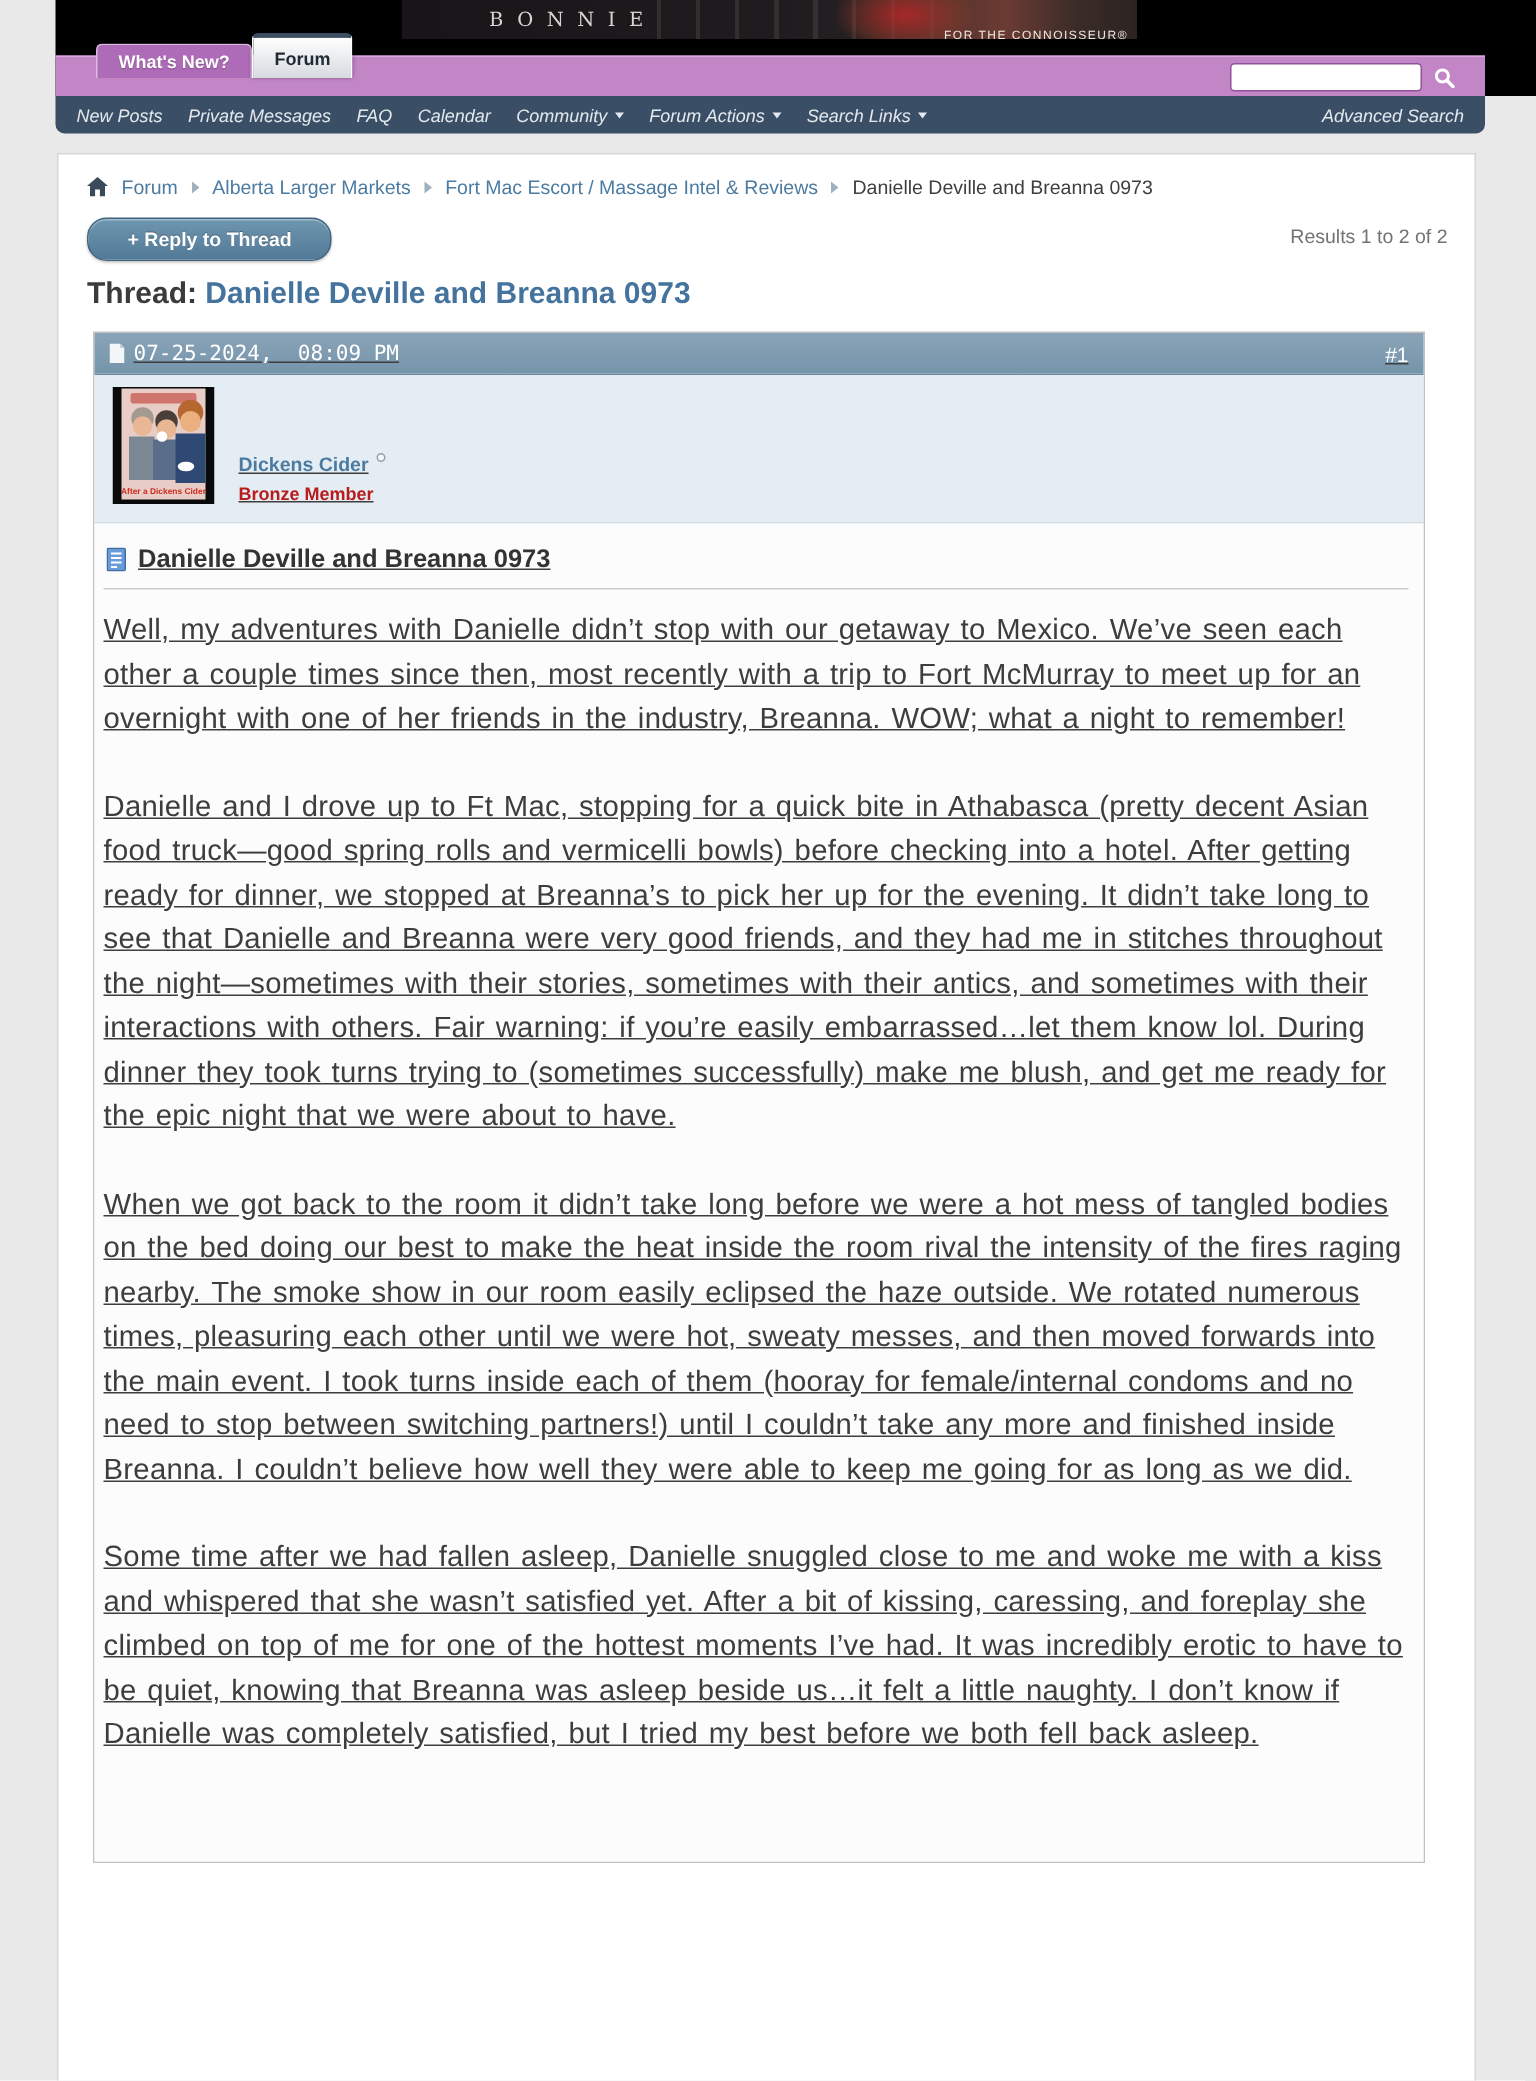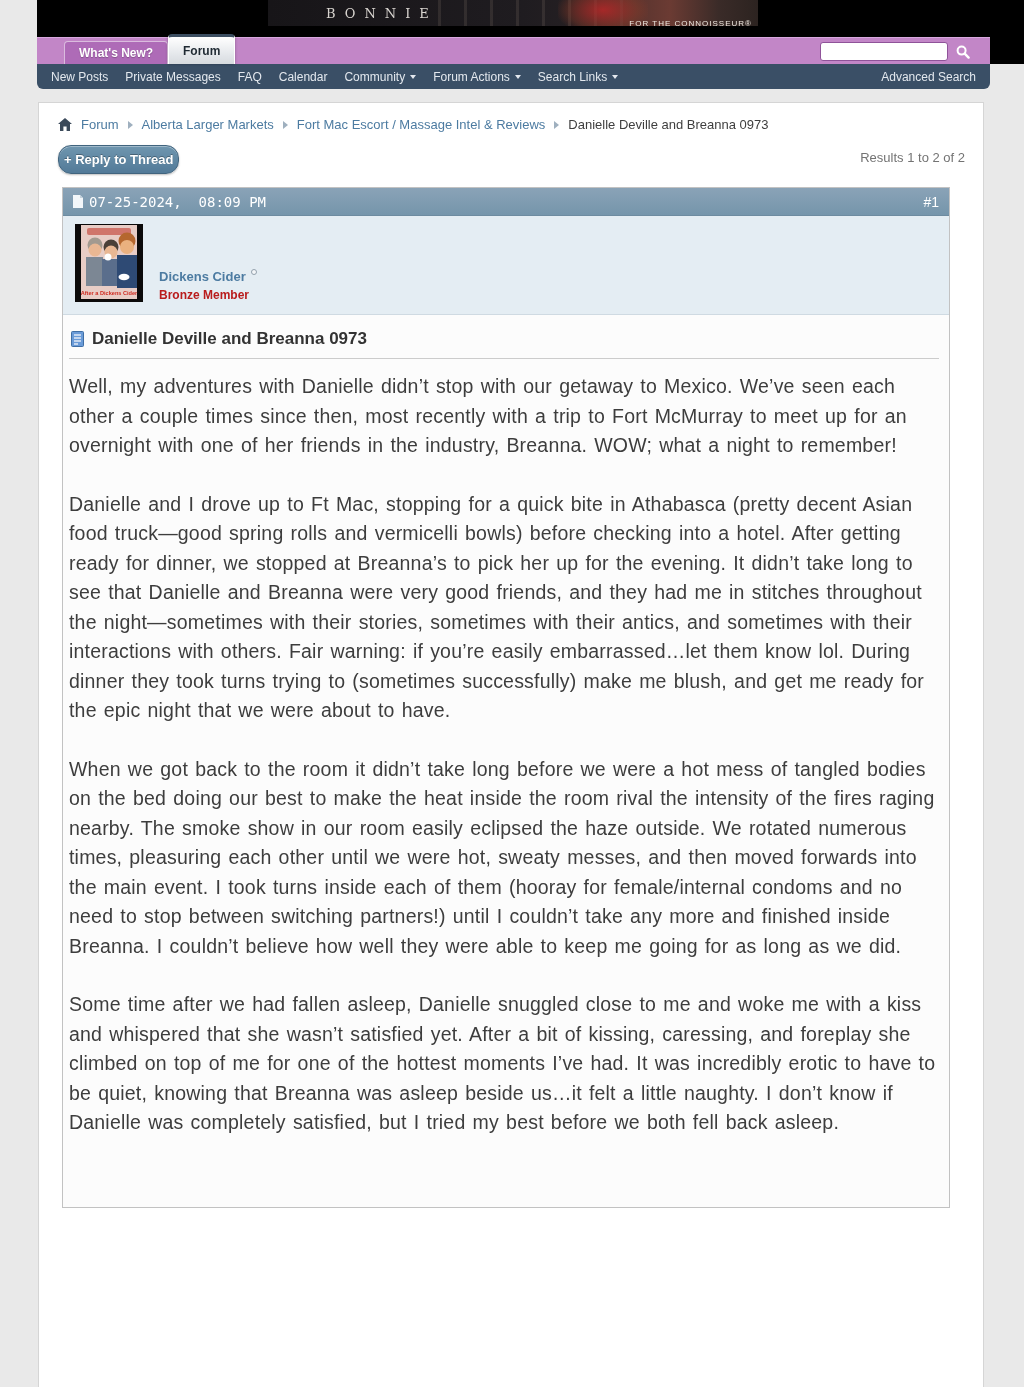--- a/index.html
+++ b/index.html
@@ -33,21 +33,21 @@
   }
   .banner-tagline {
     position: absolute; right: 6px; top: 19px; color: #efe8e0;
     font-size: 8px; letter-spacing: 1px; white-space: nowrap;
   }
   .tab-bar {
     position: absolute; left: 0; bottom: 0; width: 953px; height: 27px;
     background: #c286c7; border-top: 1px solid #d8a8de;
   }
   .tab {
-    position: absolute; bottom: 0; height: 23px; padding: 0 14px;
+    position: absolute; bottom: 12px; height: 23px; padding: 0 14px;
     display: flex; align-items: center; font-size: 12px; font-weight: bold;
     border-radius: 4px 4px 0 0; cursor: pointer; white-space: nowrap;
   }
   .tab-inactive {
     left: 27px; background: #ae6bb7; color: #ffffff;
     border: 1px solid rgba(255,255,255,.55); border-bottom: none;
     text-shadow: 0 1px 1px rgba(0,0,0,.25);
   }
   .tab-active {
     left: 131px; height: 30px; color: #1f2a33; z-index: 2;
@@ -60,21 +60,21 @@
     width: 128px; height: 19px; border: 1px solid #8f5399; border-radius: 3px;
     padding: 0 5px; font-size: 12px; outline: none; background: #ffffff;
   }
   .search-btn {
     width: 30px; height: 21px; border: none; background: transparent;
     display: flex; align-items: center; justify-content: center; cursor: pointer;
   }
   .navbar {
     margin-left: 37px; width: 953px; height: 25px; background: #3a4f66;
     border-radius: 0 0 6px 6px; display: flex; align-items: center;
-    padding: 0 14px; gap: 17px; font-size: 12px;
+    padding: 0 14px; gap: 17px; font-size: 12px; font-style: italic;
   }
   .navbar a, .navbar .nav-item { color: #e3e8ee; display: flex; align-items: center; white-space: nowrap; }
   .caret {
     display: inline-block; width: 0; height: 0; margin-left: 5px;
     border-left: 3.5px solid transparent; border-right: 3.5px solid transparent;
     border-top: 4px solid currentColor; vertical-align: middle;
   }
   .nav-adv { margin-left: auto; }
 
   
@@ -86,21 +86,21 @@
   .breadcrumb a { color: #4c7ba1; }
   .crumb-sep {
     display: inline-block; width: 0; height: 0;
     border-top: 4px solid transparent; border-bottom: 4px solid transparent;
     border-left: 5px solid #9fb0bf;
   }
   .crumb-current { color: #3e3e3e; }
 
   .controls-row { margin-top: 13px; display: flex; justify-content: space-between; align-items: flex-start; }
   .reply-btn {
-    border: 1px solid #41647e; border-radius: 13px; padding: 6px 5px;
+    border: 1px solid #41647e; border-radius: 13px; padding: 6px 26px;
     background: linear-gradient(#6f96af, #527a98);
     color: #ffffff; font-size: 13px; font-weight: bold; cursor: pointer;
     text-shadow: 0 -1px 0 rgba(0,0,0,.3);
     box-shadow: inset 0 1px 0 rgba(255,255,255,.35), 0 1px 2px rgba(0,0,0,.25);
     font-family: "Liberation Sans", sans-serif;
   }
   .results { font-size: 13px; margin-top: 5px; color: #737373; }
 
   .thread-heading { margin-top: 11px; font-size: 20px; font-weight: bold; }
   .thread-heading .prefix { color: #3b3b3b; }
@@ -119,21 +119,21 @@
     width: 13px; height: 13px; margin-left: 5px; border-radius: 50%;
     background: radial-gradient(circle at 35% 30%, #5a7186, #2c3d4f 65%);
   }
   .unread-dot i {
     display: block; width: 0; height: 0;
     border-left: 3px solid transparent; border-right: 3px solid transparent;
     border-top: 4px solid #dfe7ee;
   }
 
   
-  .post { margin: 13px 0 0 4px; width: 888px; border: 1px solid #c2c2c2; }
+  .post { margin: 13px 0 0 4px; width: 888px; border: 1px solid #c2c2c2; text-decoration: underline; }
   .post-header {
     height: 28px; display: flex; align-items: center; padding: 0 10px;
     background: linear-gradient(#8aa3b7, #7595ab); color: #ffffff;
     border-bottom: 1px solid #6d8ba0;
   }
   .post-date { margin-left: 6px; font-family: "DejaVu Sans Mono", monospace; font-size: 14px; white-space: pre; }
   .post-num { margin-left: auto; font-size: 14px; color: #ffffff; }
 
   .user-strip {
     background: #e4edf3; padding: 8px 10px 12px 12px; display: flex; align-items: flex-end;
@@ -219,20 +219,24 @@
     <a>Fort Mac Escort / Massage Intel &amp; Reviews</a>
     <span class="crumb-sep"></span>
     <span class="crumb-current">Danielle Deville and Breanna 0973</span>
   </div>
 
   <div class="controls-row">
     <button class="reply-btn">+ Reply to Thread</button>
     <span class="results">Results 1 to 2 of 2</span>
   </div>
 
+  <div class="thread-heading">
+    <span class="prefix">Thread:</span>
+    <a>Danielle Deville and Breanna 0973</a>
+  </div>
 
 
   <div class="post">
 
     <div class="post-header">
       <svg width="10" height="13" viewBox="0 0 10 13">
         <path d="M0 0 H7 L10 3 V13 H0 Z" fill="#f2f6f9"></path>
         <path d="M7 0 L10 3 H7 Z" fill="#c4d2dc"></path>
       </svg>
       <span class="post-date">07-25-2024,  08:09 PM</span>

